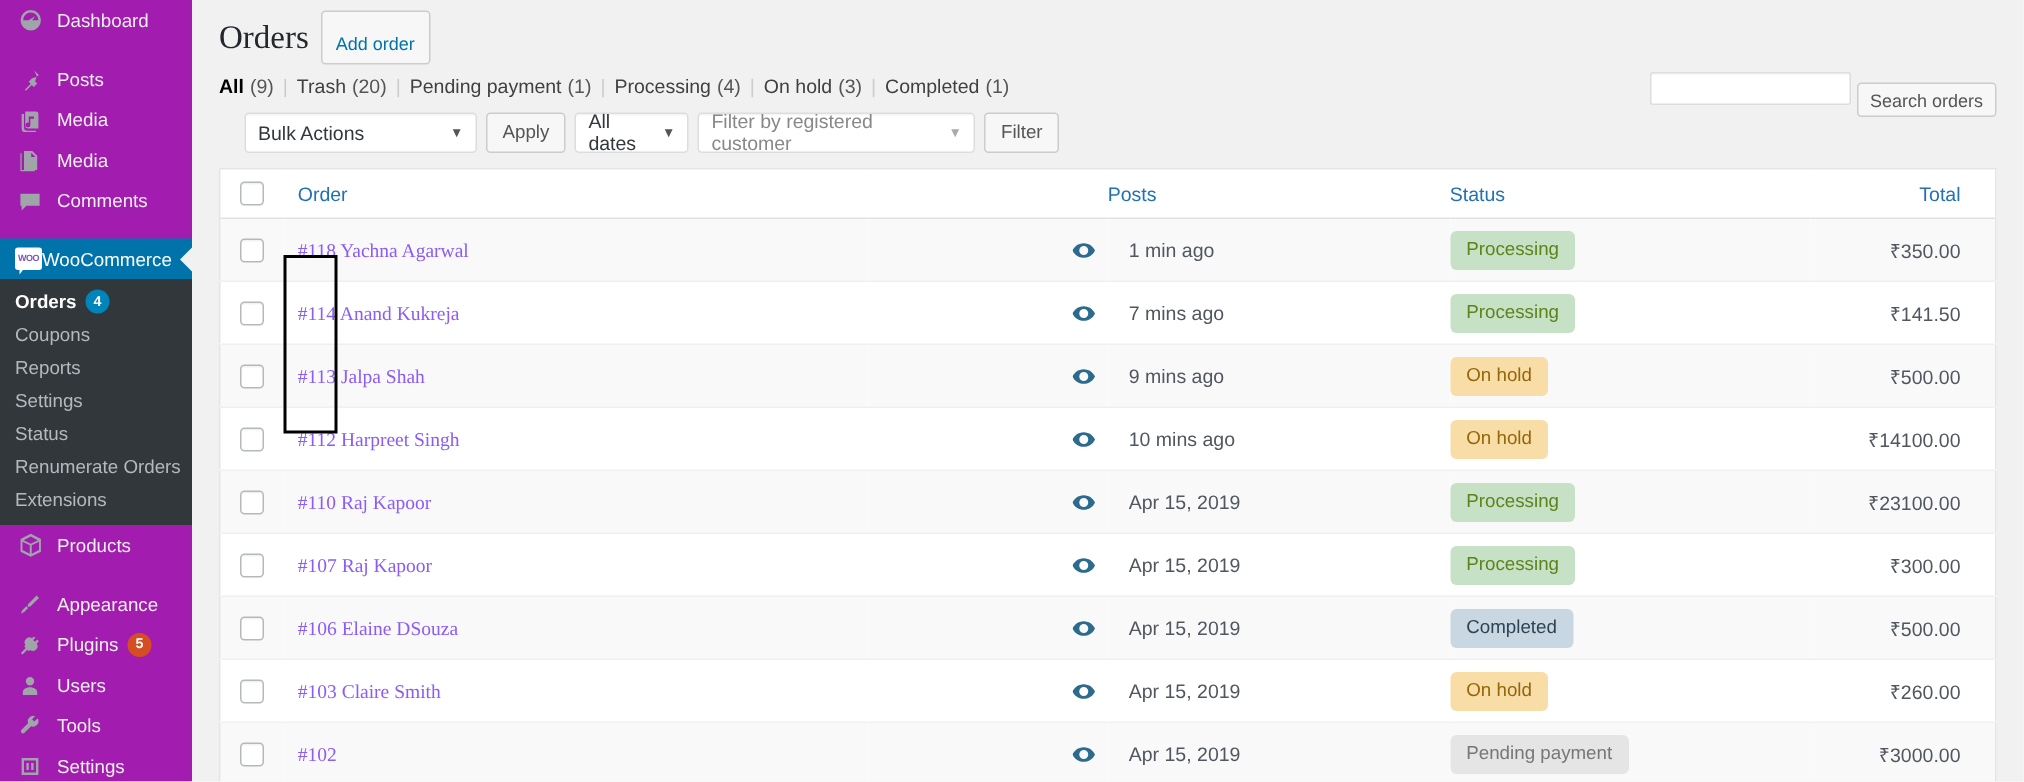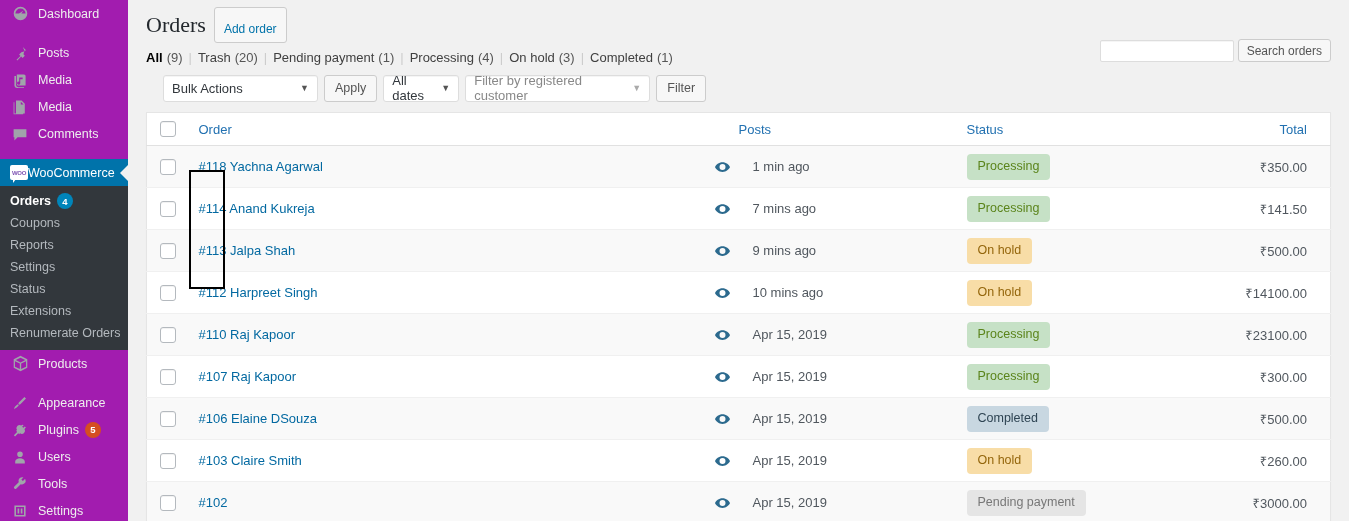--- a/index.html
+++ b/index.html
@@ -183,20 +183,21 @@
   }
   .search-btn {
     height: 23px;
     background: #f7f7f7;
     border: 1px solid #ccc;
     border-radius: 3px;
     font-size: 12px;
     color: #555;
     padding: 0 8px;
     cursor: pointer;
+    margin-top: 16px;
   }
 
   
   .wp-list-table {
     margin-top: 10px;
     width: 100%;
     border-collapse: collapse;
     background: #fff;
     border: 1px solid #e5e5e5;
     font-size: 13px;
@@ -232,23 +233,24 @@
   .cb {
     width: 16px; height: 16px;
     border: 1px solid #b4b9be;
     background: #fff;
     border-radius: 3px;
     display: block;
     cursor: pointer;
     box-shadow: 0 1px 0 rgba(0,0,0,0.05) inset;
   }
   .order-link {
-    color: #0369a1;
+    color: #8b5cf6;
     text-decoration: none;
     cursor: pointer;
+    font-family: Liberation Serif, serif;
   }
   .preview-ico {
     width: 24px; min-width: 24px;
     color: #2c6a8e;
     display: inline-flex; align-items: center; justify-content: flex-start;
     margin-left: -24px;
     cursor: pointer;
   }
   .date-wrap { display: flex; align-items: center; gap: 14px; }
   .order-status {
@@ -336,24 +338,24 @@
           <div class="submenu-item">
             <span>Reports</span>
           </div>
           <div class="submenu-item">
             <span>Settings</span>
           </div>
           <div class="submenu-item">
             <span>Status</span>
           </div>
           <div class="submenu-item">
-            <span>Extensions</span>
+            <span>Renumerate Orders</span>
           </div>
           <div class="submenu-item">
-            <span>Renumerate Orders</span>
+            <span>Extensions</span>
           </div>
         </div>
         <div class="menu-item">
           <span class="mi-icon">
             <svg width="17" height="17" viewBox="0 0 20 20" fill="currentColor">
               <path d="M10 1L2 5v10l8 4 8-4V5l-8-4zm0 2.2l5.6 2.8L10 8.8 4.4 6 10 3.2zM3.5 7.3L9.2 10v6.6L3.5 13.8V7.3zm7.3 9.3V10l5.7-2.7v6.5l-5.7 2.8z"></path>
             </svg>
           </span>
           <span class="mi-label">Products</span>
         </div>

